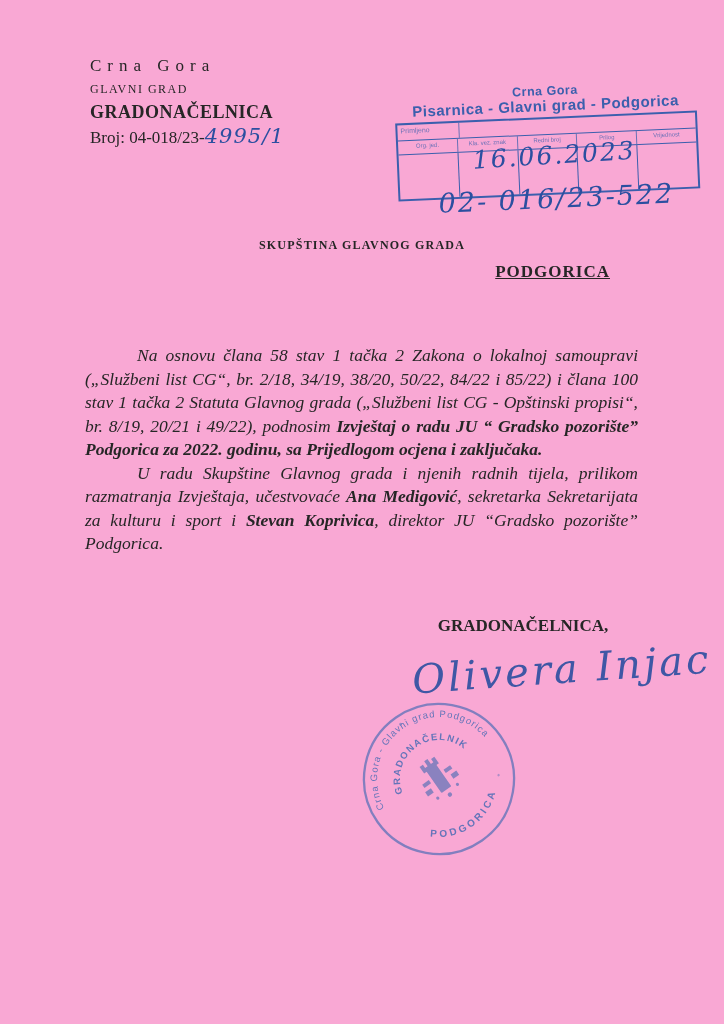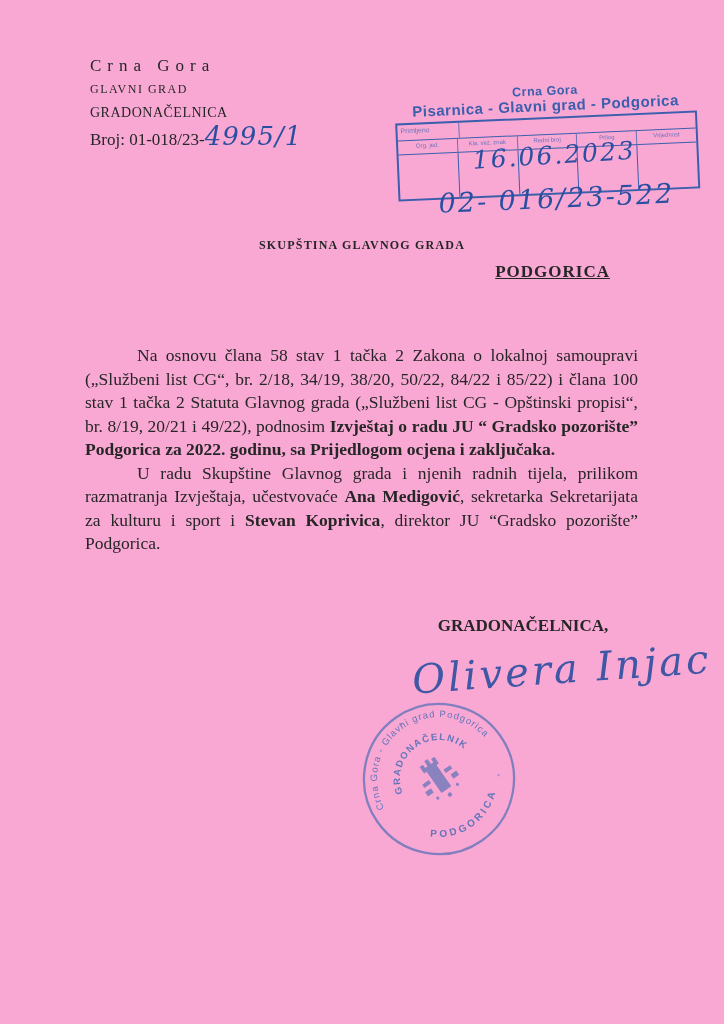--- a/index.html
+++ b/index.html
@@ -5,24 +5,24 @@
   html,body{margin:0;padding:0;background:#888;}
   .page{
     position:relative;width:724px;height:1024px;background:#f9a8d4;
     font-family:"Liberation Serif", serif;color:#262626;overflow:hidden;
     margin:0 auto;
   }
   
   .header{position:absolute;left:90px;top:54px;line-height:23.5px;white-space:nowrap;}
   .h-country{font-size:17px;letter-spacing:6px;}
   .h-city{font-size:12px;letter-spacing:1.5px;}
-  .h-office{font-size:14px;font-weight:normal;letter-spacing:0.5px;}
+  .h-office{font-size:18px;font-weight:bold;letter-spacing:0.5px;}
   .h-number,.h-date{font-size:17px;}
   .handwrite{font-family:"DejaVu Serif", serif;font-style:italic;color:#2b4fa0;}
-  .h-number .handwrite{font-size:26px;letter-spacing:1px;margin-top:16px;}
+  .h-number .handwrite{font-size:21px;letter-spacing:1px;margin-top:16px;}
   
   .stamp{
     position:absolute;left:396px;top:84px;width:302px;color:#3b5fad;
     font-family:"Liberation Sans", sans-serif;transform:rotate(-2.5deg);
   }
   .stamp-l1{text-align:center;font-size:12.5px;font-weight:bold;letter-spacing:0.5px;}
   .stamp-l2{text-align:center;font-size:15px;font-weight:bold;letter-spacing:0.5px;margin-top:-1px;}
   .stamp-table{border:2px solid #3b5fad;margin-top:3px;position:relative;}
   .stamp-row1{display:flex;height:15px;border-bottom:1.5px solid #3b5fad;}
   .stamp-row1 .cell-received{width:58px;border-right:1.5px solid #3b5fad;font-size:7px;padding:2px 0 0 3px;opacity:.75;}
@@ -41,41 +41,41 @@
     white-space:nowrap;
   }
   
   .doc-title{position:absolute;left:0;top:238px;width:100%;text-align:center;
     font-size:12px;font-weight:bold;letter-spacing:1.2px;}
   .doc-subtitle{position:absolute;left:0;top:262px;right:114px;text-align:right;
     font-size:17px;font-weight:bold;letter-spacing:1px;text-decoration:underline;}
   
   .body-text{position:absolute;left:85px;top:344px;width:553px;
     font-size:17.5px;line-height:23.5px;text-align:justify;}
-  .body-text p{margin:0;text-indent:52px;}
+  .body-text p{margin:0;text-indent:52px;font-style:italic;}
   
   .sign-block{position:absolute;left:418px;top:611px;width:210px;text-align:center;
     font-size:17px;font-weight:bold;line-height:30px;white-space:nowrap;}
   .signature{
     position:absolute;left:412px;top:646px;font-size:40px;letter-spacing:3px;
     transform:rotate(-4deg);white-space:nowrap;opacity:.9;
   }
   
   .seal{position:absolute;left:350px;top:690px;width:178px;height:178px;opacity:.85;}
 </style>
 </head>
 <body>
 
 <div class="page">
 
   <div class="header">
     <div class="h-country">Crna Gora</div>
     <div class="h-city">GLAVNI GRAD</div>
     <div class="h-office">GRADONAČELNICA</div>
-    <div class="h-number"><span>Broj: 01-018/23-</span><span class="handwrite">4995/1</span></div>
+    <div class="h-number"><span>Broj: 04-018/23-</span><span class="handwrite">4995/1</span></div>
   </div>
 
   <div class="stamp">
     <div class="stamp-l1">Crna Gora</div>
     <div class="stamp-l2">Pisarnica - Glavni grad - Podgorica</div>
     <div class="stamp-table">
       <div class="stamp-row1">
         <div class="cell-received">Primljeno</div>
       </div>
       <div class="stamp-row2">

